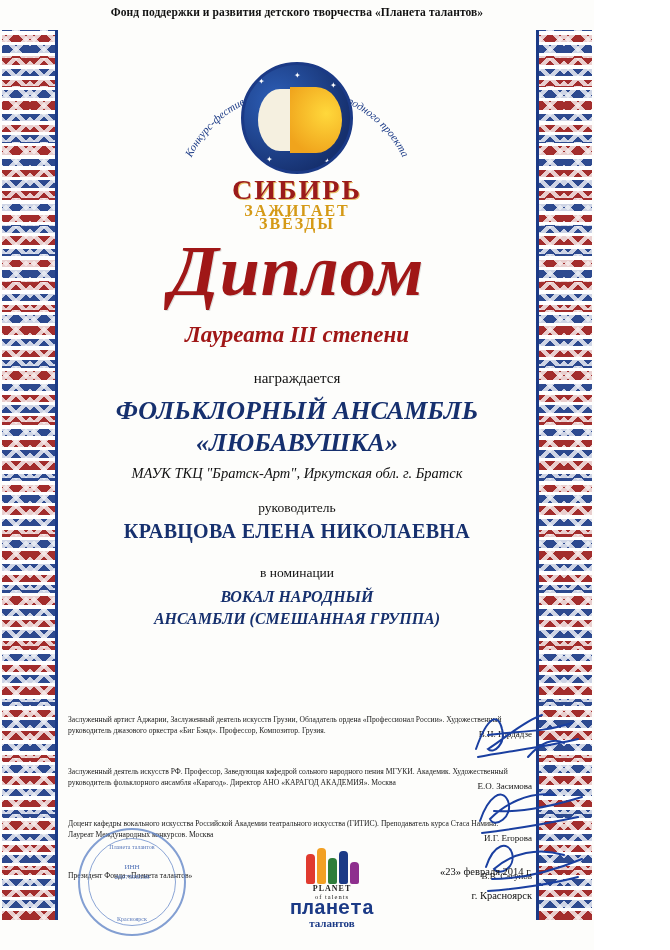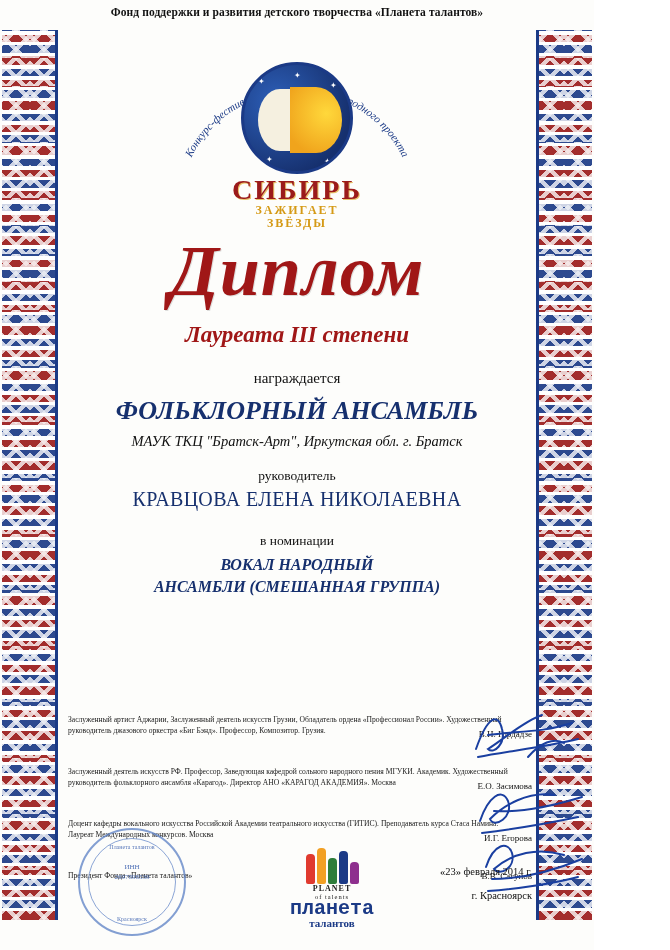--- a/index.html
+++ b/index.html
@@ -129,21 +129,21 @@
     font-weight: bold;
     color: #9b1b1b;
     letter-spacing: 2px;
     font-family: "Liberation Serif", serif;
     text-shadow: 1px 1px 0 #e8c36a;
   }
   .zazhigaet {
     position: absolute;
     top: 170px; left: 0; right: 0;
     text-align: center;
-    font-size: 12px;
+    font-size: 16px;
     font-weight: bold;
     color: #d59a16;
     letter-spacing: 2px;
     line-height: 13px;
   }
 
   
   .content {
     position: absolute;
     left: 62px; right: 62px;
@@ -187,21 +187,21 @@
     color: #111;
   }
   .leader-label {
     margin-top: 18px;
     font-size: 13.5px;
     color: #111;
   }
   .leader-name {
     margin-top: 4px;
     font-size: 20px;
-    font-weight: normal;
+    font-weight: bold;
     color: #16306e;
     letter-spacing: 0.4px;
   }
   .nomination-label {
     margin-top: 22px;
     font-size: 13.5px;
     color: #111;
   }
   .nomination-value {
     margin-top: 5px;
@@ -374,20 +374,21 @@
       <div>ЗВЁЗДЫ</div>
     </div>
   </div>
 
   <div class="content">
     <div class="diplom">Диплом</div>
     <div class="laureat">Лауреата III степени</div>
     <div class="awarded-to">награждается</div>
     <div class="recipient">
       <span>ФОЛЬКЛОРНЫЙ АНСАМБЛЬ</span>
+      <span class="line2">«ЛЮБАВУШКА»</span>
     </div>
     <div class="org">МАУК ТКЦ "Братск-Арт", Иркутская обл. г. Братск</div>
     <div class="leader-label">руководитель</div>
     <div class="leader-name">КРАВЦОВА ЕЛЕНА НИКОЛАЕВНА</div>
     <div class="nomination-label">в номинации</div>
     <div class="nomination-value">
       <div>ВОКАЛ НАРОДНЫЙ</div>
       <div>АНСАМБЛИ (СМЕШАННАЯ ГРУППА)</div>
     </div>
   </div>

